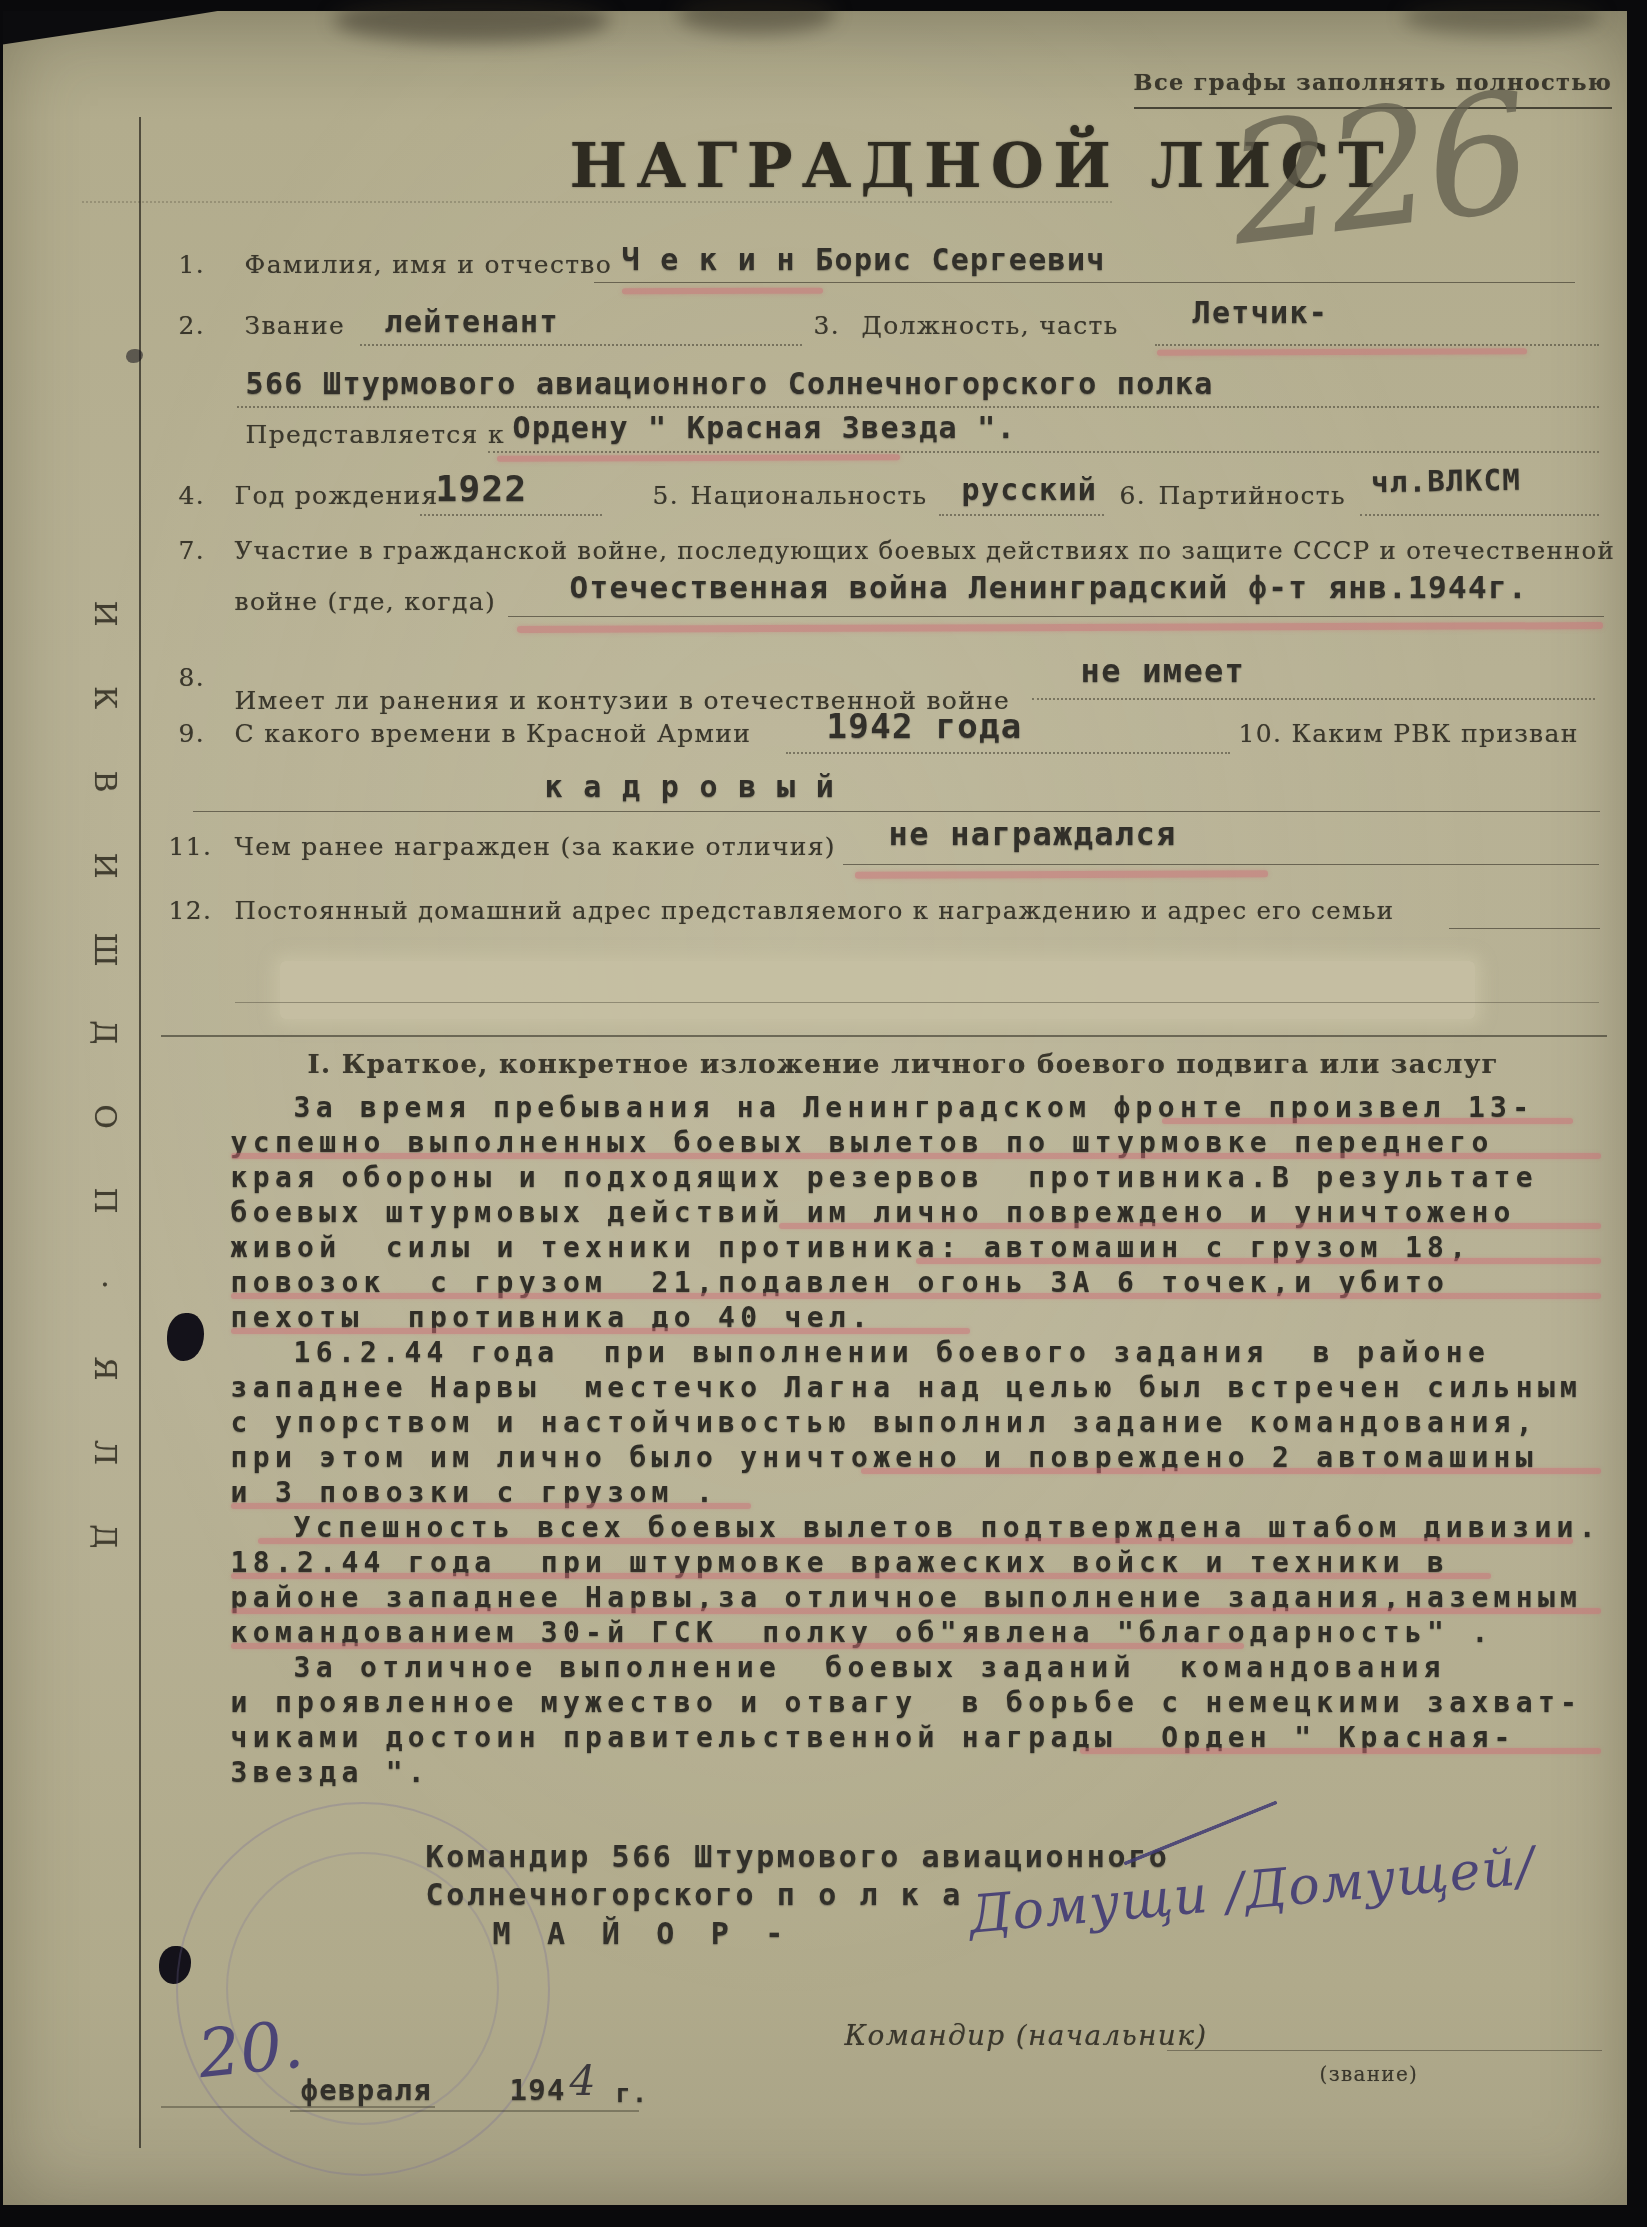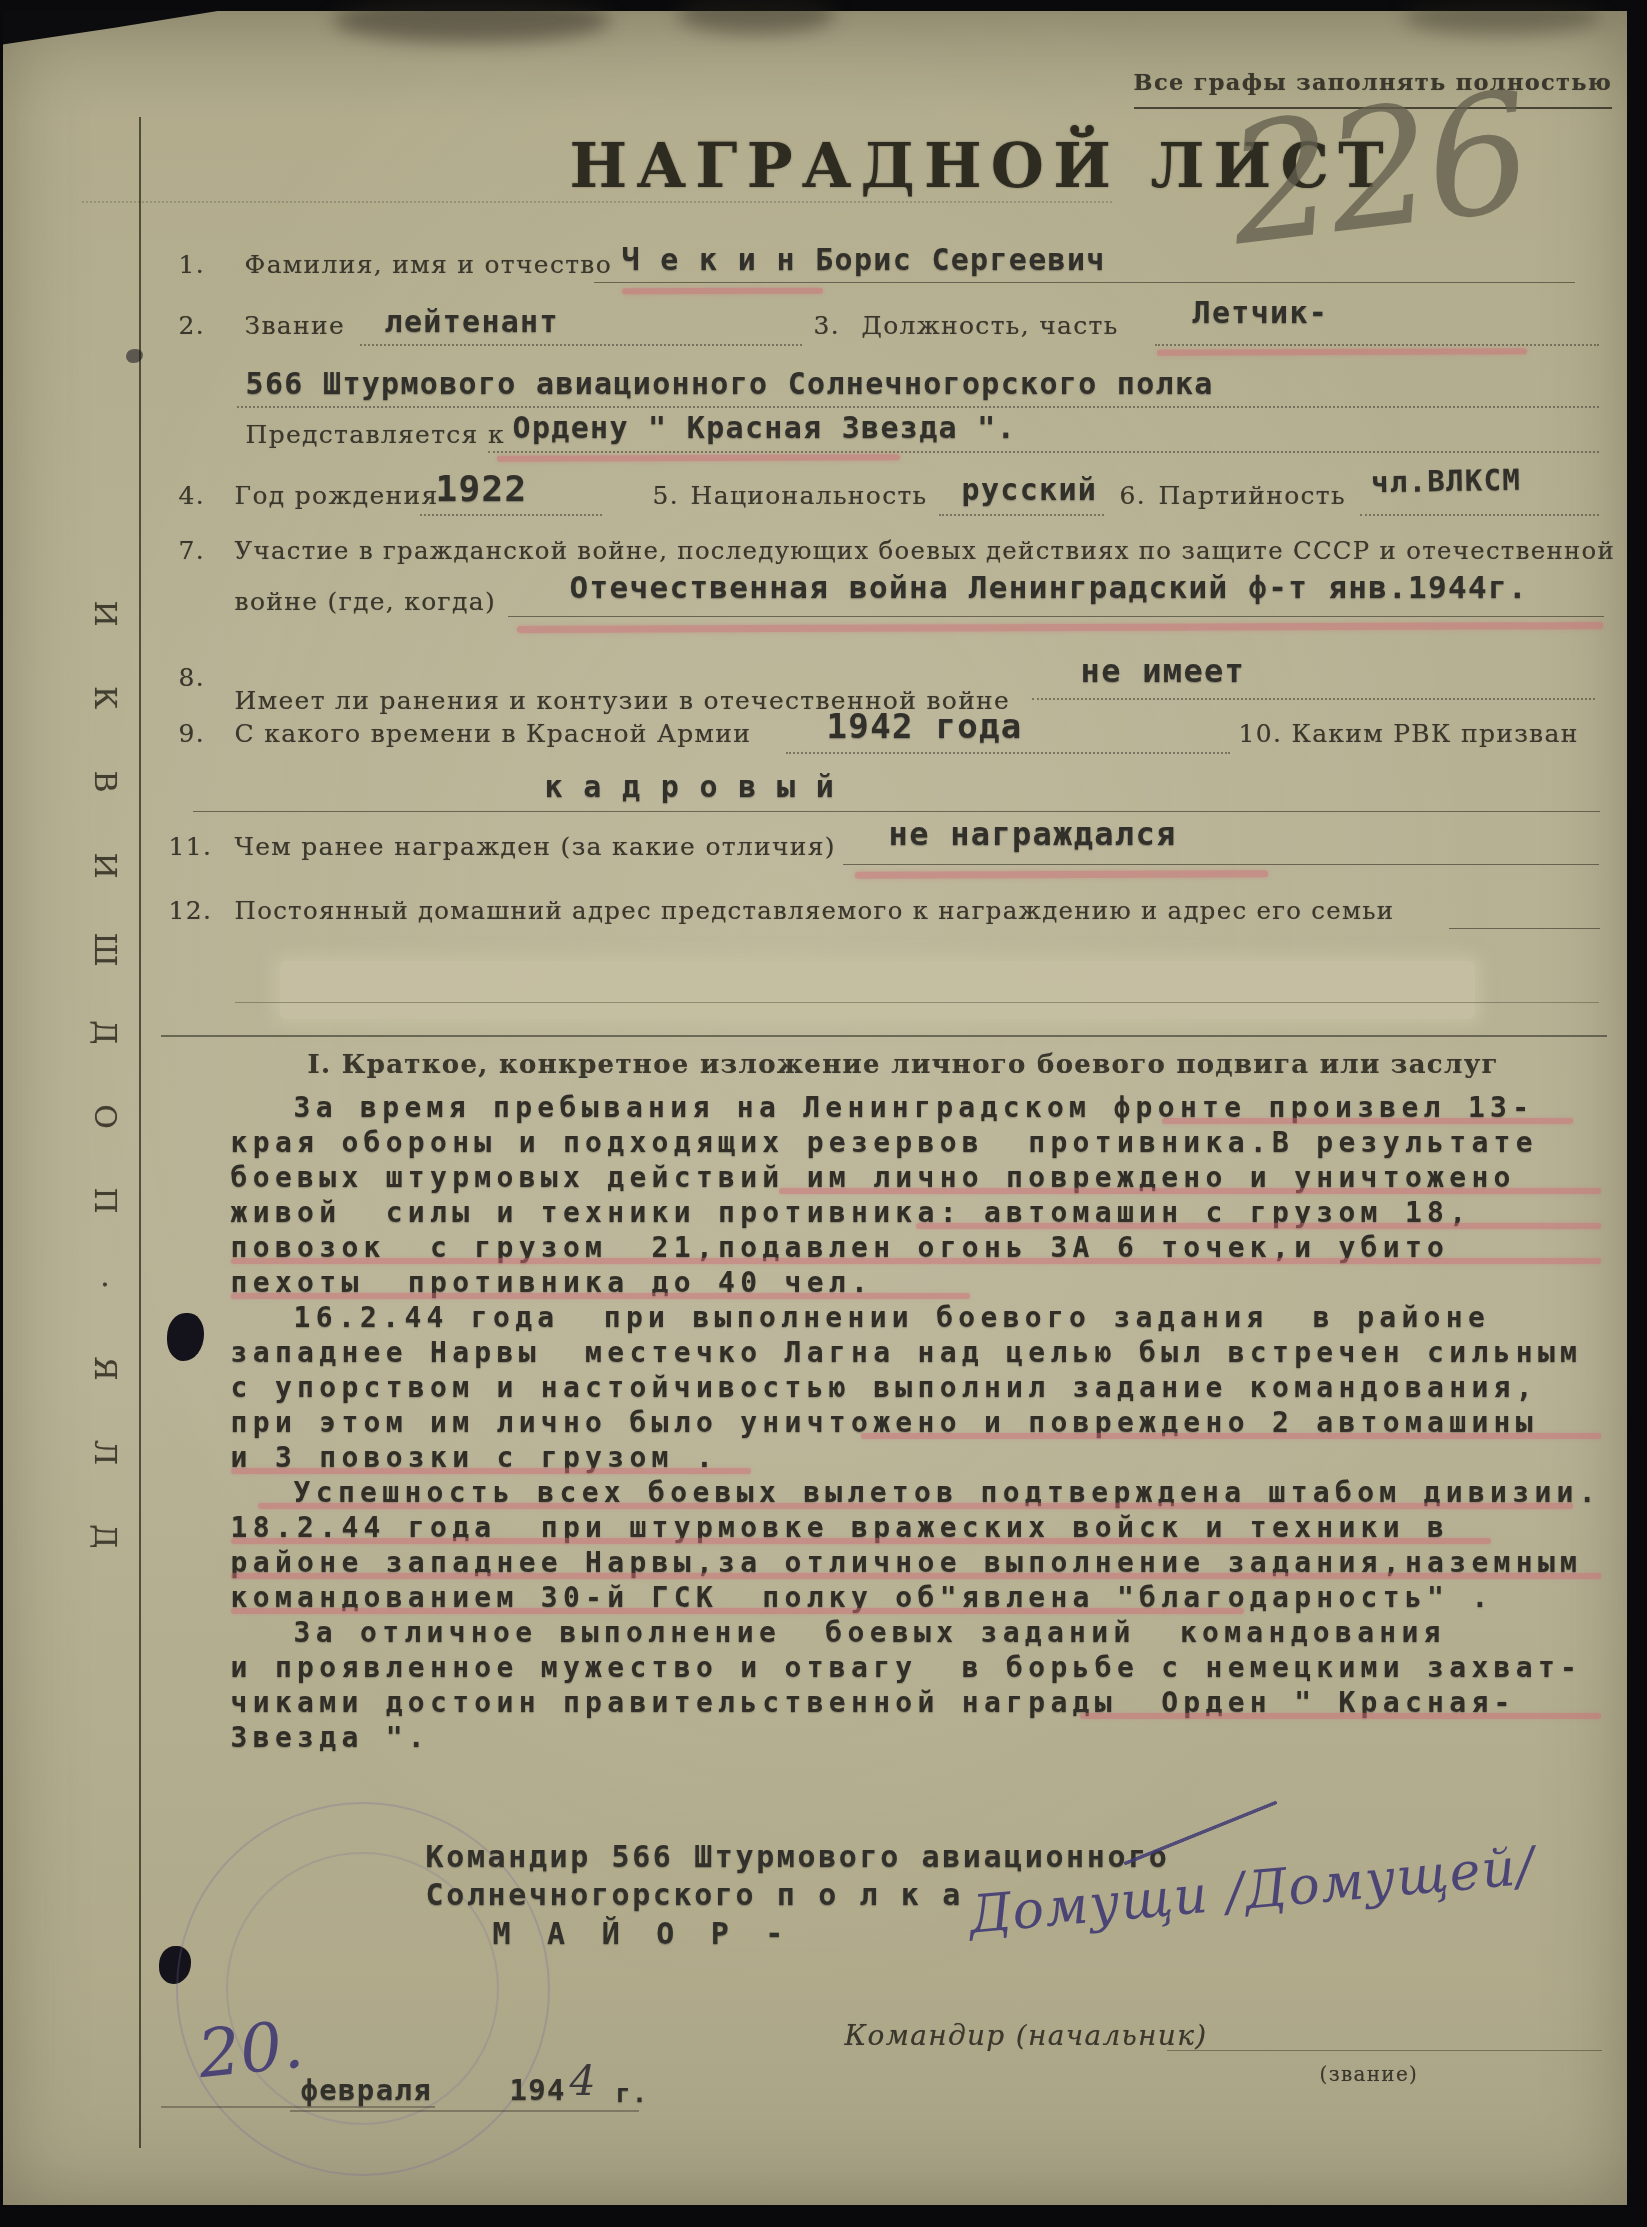--- a/index.html
+++ b/index.html
@@ -147,20 +147,21 @@
     <div class="uline" style="left:1446px;top:917px;width:151px;"></div>
     <div style="position:absolute;left:277px;top:950px;width:1195px;height:58px;background:rgba(197,191,162,.95);
                 box-shadow:0 0 14.5px 6.6px rgba(197,191,162,.85);border-radius:5.3px;"></div>
     <div class="uline" style="left:232px;top:991px;width:1364px;opacity:.6;"></div>
 
     <div class="uline thick" style="left:158px;top:1024px;width:1446px;opacity:.7;"></div>
     <div class="lbl" style="left:305px;top:1038px;font-weight:bold;font-size:26px;">I. Краткое, конкретное изложение личного боевого подвига или заслуг</div>
 
     <div class="bodyblock">
       <div class="bl ind has-red" style="--rl:68%;--rw:30%;">За время пребывания на Ленинградском фронте произвел 13-</div>
+      <div class="bl has-red" style="--rl:0%;--rw:100%;">успешно выполненных боевых вылетов по штурмовке переднего</div>
       <div class="bl">края обороны и подходящих резервов  противника.В результате</div>
       <div class="bl has-red" style="--rl:40%;--rw:60%;">боевых штурмовых действий им лично повреждено и уничтожено</div>
       <div class="bl has-red" style="--rl:50%;--rw:50%;">живой  силы и техники противника: автомашин с грузом 18,</div>
       <div class="bl has-red" style="--rl:0%;--rw:100%;">повозок  с грузом  21,подавлен огонь ЗА 6 точек,и убито</div>
       <div class="bl has-red" style="--rl:0%;--rw:54%;">пехоты  противника до 40 чел.</div>
       <div class="bl ind">16.2.44 года  при выполнении боевого задания  в районе</div>
       <div class="bl">западнее Нарвы  местечко Лагна над целью был встречен сильным</div>
       <div class="bl">с упорством и настойчивостью выполнил задание командования,</div>
       <div class="bl has-red" style="--rl:46%;--rw:54%;">при этом им лично было уничтожено и повреждено 2 автомашины</div>
       <div class="bl has-red" style="--rl:0%;--rw:38%;">и 3 повозки с грузом .</div>

